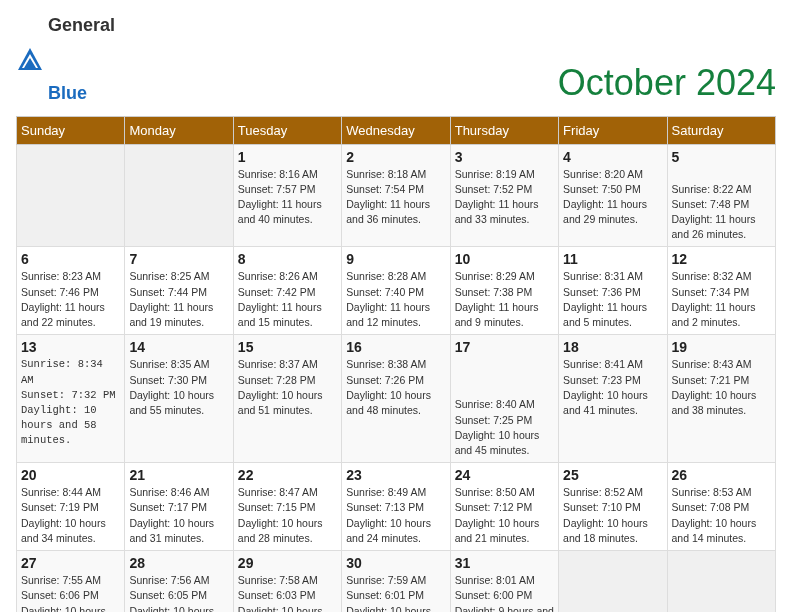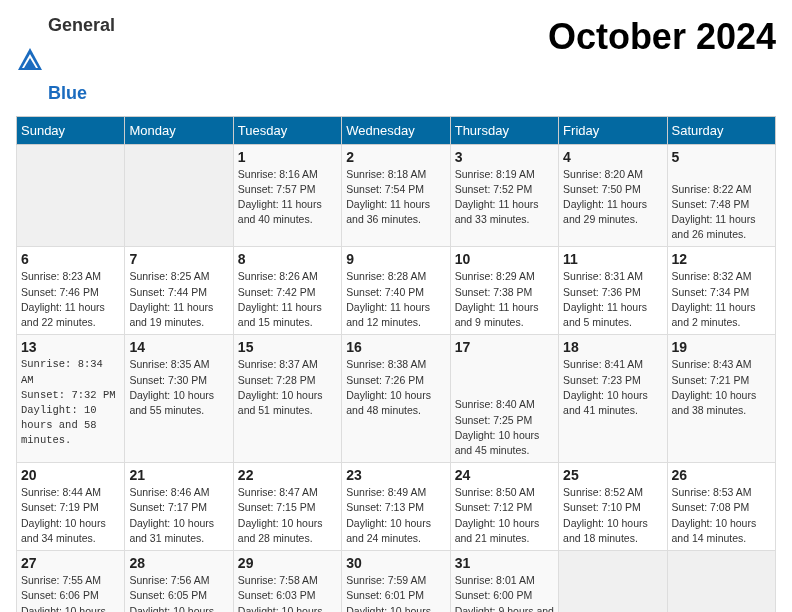--- a/index.html
+++ b/index.html
@@ -6,21 +6,21 @@
     body {
       font-family: Arial, sans-serif;
       background: #fff;
       width: 792px;
       min-height: 612px;
       padding: 16px;
     }
     .header {
       display: flex;
       justify-content: space-between;
-      align-items: flex-start;
+      align-items: flex-end;
       margin-bottom: 12px;
     }
     .logo {
       display: flex;
       align-items: center;
     }
     .logo-text {
       display: flex;
       flex-direction: column;
       line-height: 1.1;
@@ -39,34 +39,34 @@
     .logo-icon {
       width: 28px;
       height: 28px;
       margin-right: 4px;
     }
     .title-block {
       text-align: right;
     }
     .month-title {
       font-size: 36px;
-      font-weight: 700;
-      color: #000000;
+      font-weight: 400;
+      color: #15803d;
     }
     .subtitle {
       font-size: 15px;
       color: #555;
     }
     table {
       width: 100%;
       border-collapse: collapse;
       font-size: 11px;
     }
     thead tr th {
-      background-color: #0369a1;
+      background-color: #a16207;
       color: #fff;
       padding: 6px 4px;
       text-align: left;
       font-size: 13px;
       font-weight: normal;
       border: 1px solid #ccc;
       margin-top: 48px;
     }
     tbody tr td {
       border: 1px solid #ddd;

